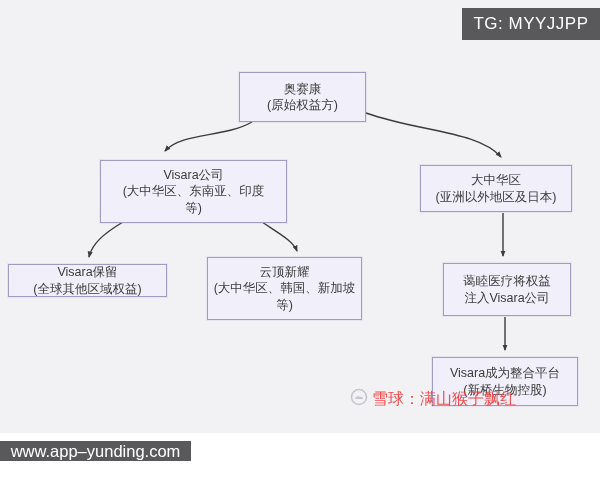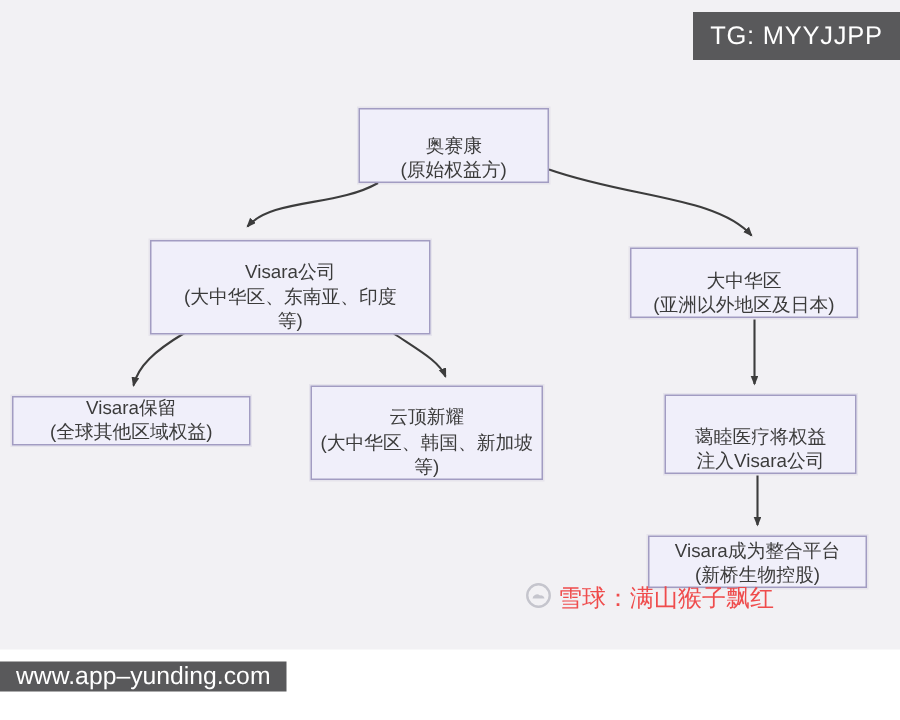--- a/index.html
+++ b/index.html
@@ -10,21 +10,21 @@
   }
   .canvas{
     position:absolute;left:0;top:0;width:600px;height:433px;
     background:#f2f1f4;
   }
   .node{
     position:absolute;
     background:#f0effa;
     border:1px solid #a29cc2;
     box-shadow:0 0 0 1px rgba(162,156,194,0.15);
-    display:flex;flex-direction:column;align-items:center;justify-content:flex-end;
+    display:flex;flex-direction:column;align-items:center;justify-content:center;
     color:#3b3b3b;
     font-size:12.5px;line-height:1.3;text-align:center;
     box-sizing:border-box;
     z-index:2;
   }
   .node div{white-space:nowrap;}
   .arrows{position:absolute;left:0;top:0;z-index:1;}
   .badge{
     position:absolute;background:#59595b;color:#ffffff;
     display:flex;align-items:center;justify-content:center;
@@ -86,21 +86,21 @@
   <div>云顶新耀</div>
   <div>(大中华区、韩国、新加坡</div>
   <div>等)</div>
 </div>
 
 <div class="node" style="left:443px;top:263px;width:128px;height:53px;">
   <div>蔼睦医疗将权益</div>
   <div>注入Visara公司</div>
 </div>
 
-<div class="node" style="left:432px;top:357px;width:146px;height:35px;">
+<div class="node" style="left:432px;top:357px;width:146px;height:49px;">
   <div>Visara成为整合平台</div>
   <div>(新桥生物控股)</div>
 </div>
 
 <div class="watermark">
   <span class="wm-icon">
     <svg width="18" height="18" viewBox="0 0 18 18">
       <circle cx="9" cy="9" r="7.5" fill="none" stroke="#c3c3cb" stroke-width="1.6"></circle>
       <path d="M5,11 a3,3 0 0 1 5,-2 a2.4,2.4 0 0 1 3,2 z" fill="#c3c3cb"></path>
     </svg>

